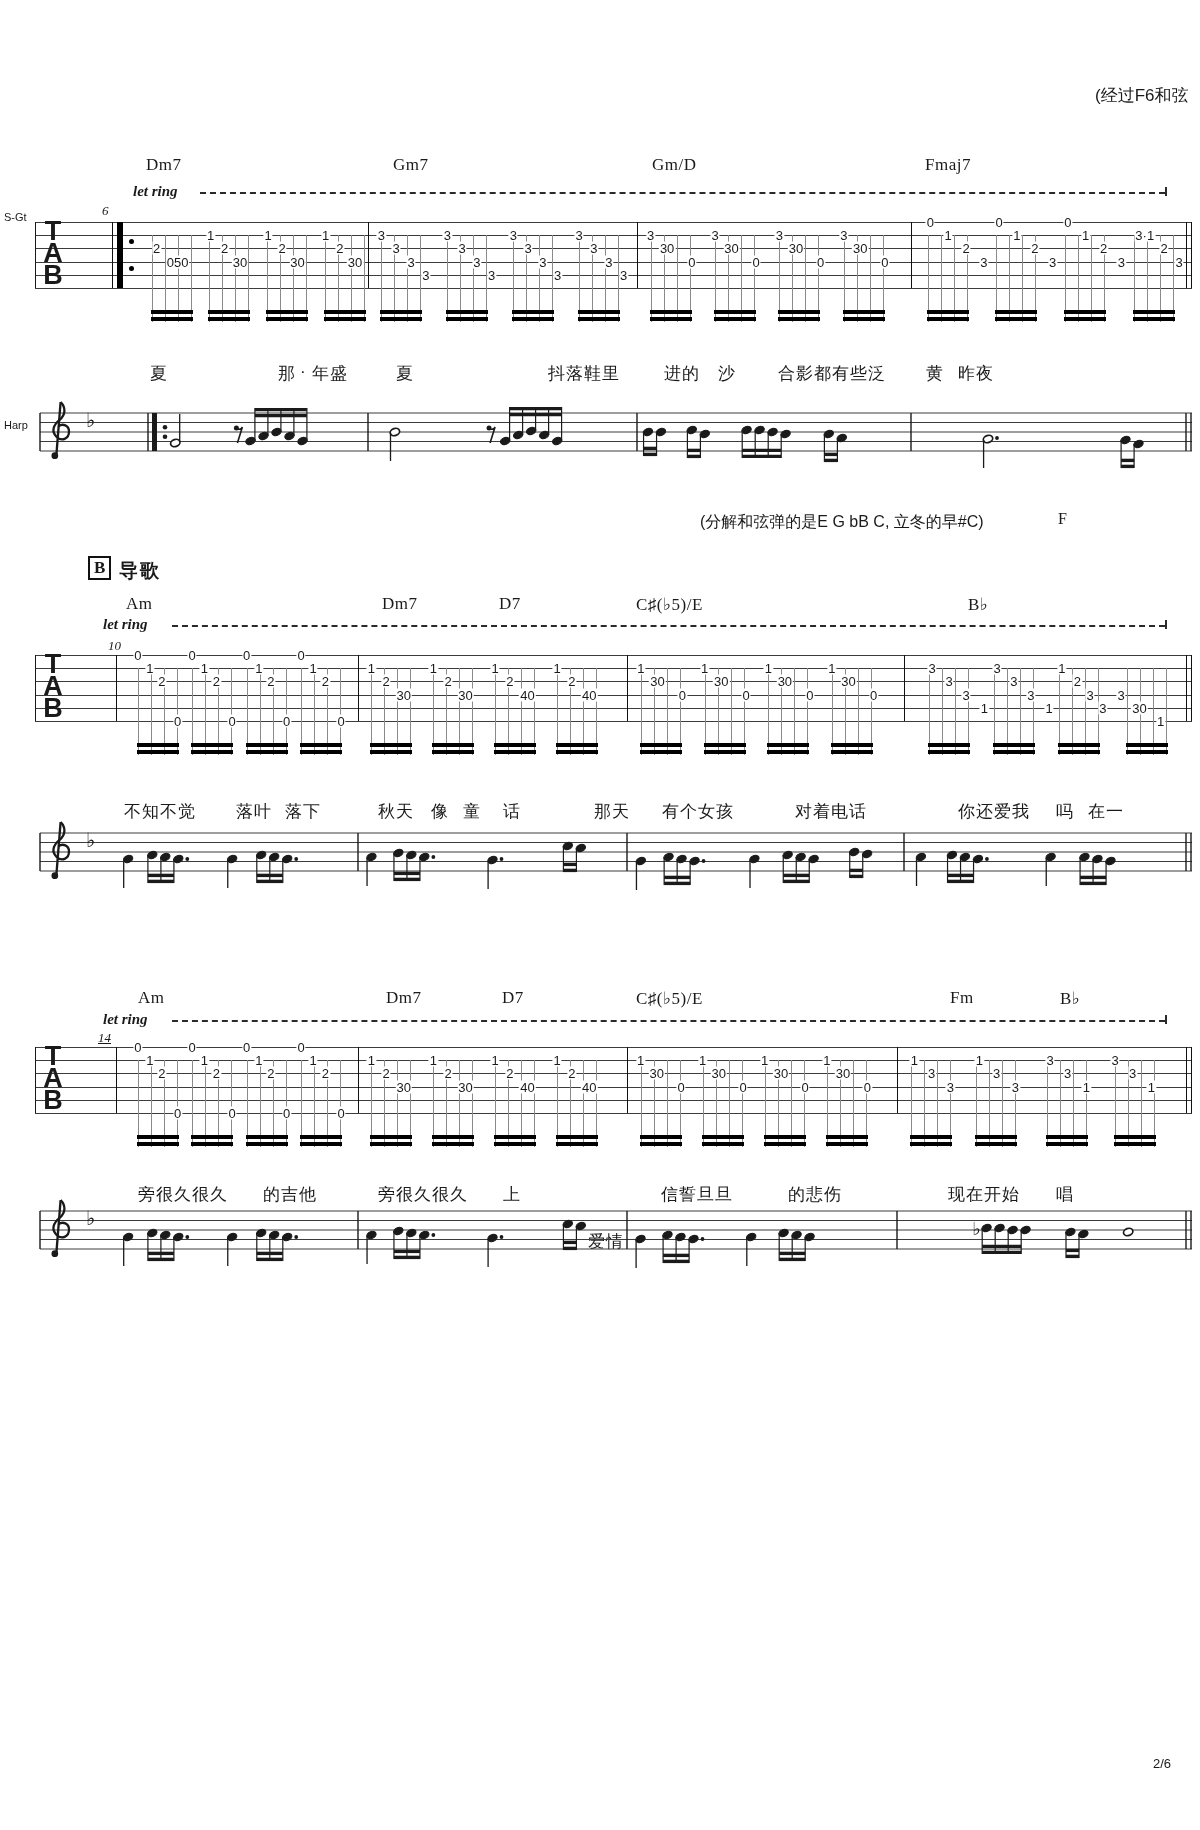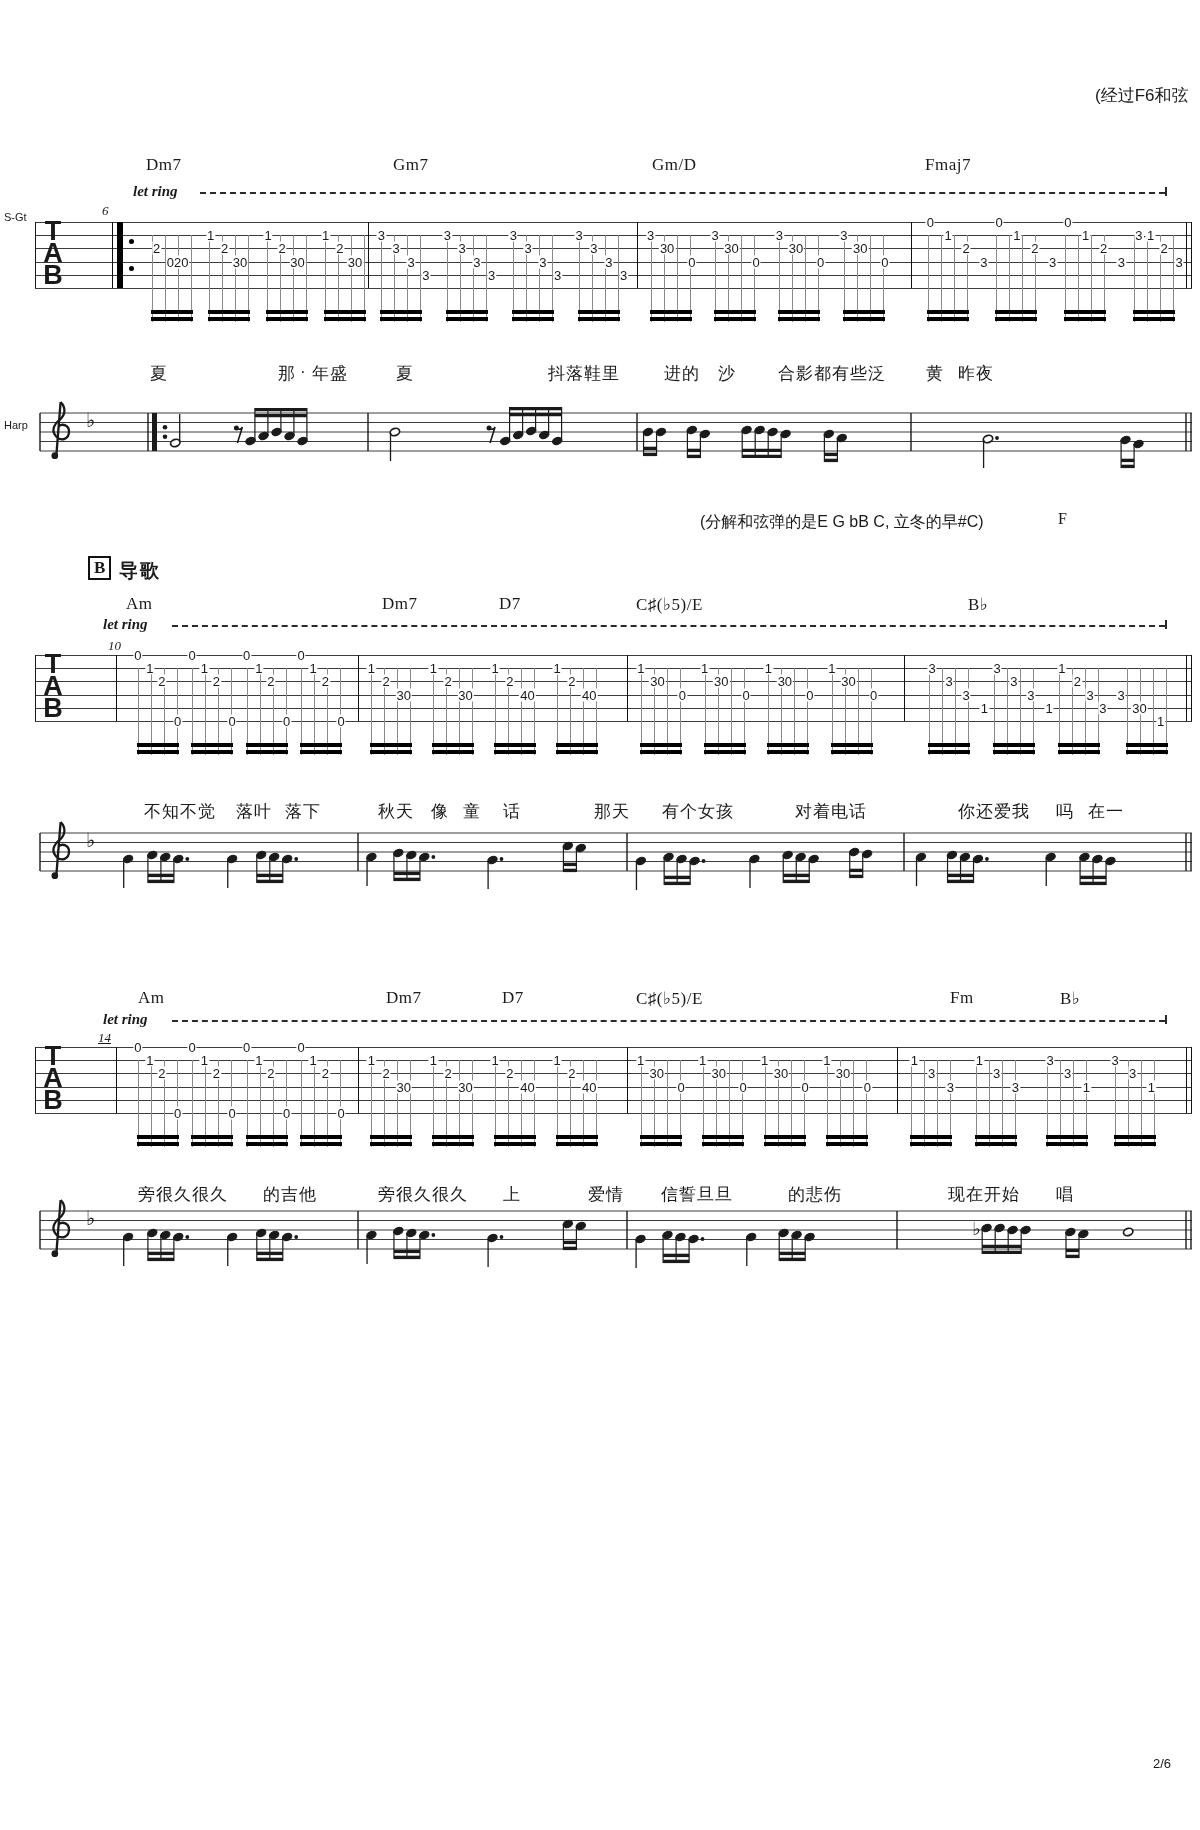--- a/index.html
+++ b/index.html
@@ -88,21 +88,21 @@
     <div class="abs stem" style="left: 305.95px; top: 235.2px; height: 86.8px;"></div>
     <div class="abs beam" style="left: 265.95px; top: 310px; width: 42px;"></div>
     <div class="abs beam" style="left: 265.95px; top: 317px; width: 42px;"></div>
     <div class="abs stem" style="left: 324.525px; top: 235.2px; height: 86.8px;"></div>
     <div class="abs stem" style="left: 337.525px; top: 235.2px; height: 86.8px;"></div>
     <div class="abs stem" style="left: 350.525px; top: 235.2px; height: 86.8px;"></div>
     <div class="abs stem" style="left: 363.525px; top: 235.2px; height: 86.8px;"></div>
     <div class="abs beam" style="left: 323.525px; top: 310px; width: 42px;"></div>
     <div class="abs beam" style="left: 323.525px; top: 317px; width: 42px;"></div>
     <div class="abs tabnum" style="left: 156.5px; top: 248.4px;">2</div>
-    <div class="abs tabnum" style="left: 177.65px; top: 261.6px;">020</div>
+    <div class="abs tabnum" style="left: 177.65px; top: 261.6px;">050</div>
     <div class="abs tabnum" style="left: 210.55px; top: 235.2px;">1</div>
     <div class="abs tabnum" style="left: 224.65px; top: 248.4px;">2</div>
     <div class="abs tabnum" style="left: 239.925px; top: 261.6px;">30</div>
     <div class="abs tabnum" style="left: 268.125px; top: 235.2px;">1</div>
     <div class="abs tabnum" style="left: 282.225px; top: 248.4px;">2</div>
     <div class="abs tabnum" style="left: 297.5px; top: 261.6px;">30</div>
     <div class="abs tabnum" style="left: 325.7px; top: 235.2px;">1</div>
     <div class="abs tabnum" style="left: 339.8px; top: 248.4px;">2</div>
     <div class="abs tabnum" style="left: 355.075px; top: 261.6px;">30</div>
     <div class="abs stem" style="left: 381.45px; top: 235.2px; height: 86.8px;"></div>
@@ -517,21 +517,21 @@
     <div class="abs tabnum" style="left: 1013.98px; top: 681.4px;">3</div>
     <div class="abs tabnum" style="left: 1030.9px; top: 694.6px;">3</div>
     <div class="abs tabnum" style="left: 1049.23px; top: 707.8px;">1</div>
     <div class="abs tabnum" style="left: 1061.92px; top: 668.2px;">1</div>
     <div class="abs tabnum" style="left: 1077.43px; top: 681.4px;">2</div>
     <div class="abs tabnum" style="left: 1090.12px; top: 694.6px;">3</div>
     <div class="abs tabnum" style="left: 1102.81px; top: 707.8px;">3</div>
     <div class="abs tabnum" style="left: 1121.14px; top: 694.6px;">3</div>
     <div class="abs tabnum" style="left: 1139.47px; top: 707.8px;">30</div>
     <div class="abs tabnum" style="left: 1160.62px; top: 721px;">1</div>
-    <div class="abs lyric" style="left: 144px; top: 800px;">不知不觉</div>
+    <div class="abs lyric" style="left: 124px; top: 800px;">不知不觉</div>
     <div class="abs lyric" style="left: 236px; top: 800px;">落叶</div>
     <div class="abs lyric" style="left: 285px; top: 800px;">落下</div>
     <div class="abs lyric" style="left: 378px; top: 800px;">秋天</div>
     <div class="abs lyric" style="left: 431px; top: 800px;">像</div>
     <div class="abs lyric" style="left: 463px; top: 800px;">童</div>
     <div class="abs lyric" style="left: 503px; top: 800px;">话</div>
     <div class="abs lyric" style="left: 594px; top: 800px;">那天</div>
     <div class="abs lyric" style="left: 662px; top: 800px;">有个女孩</div>
     <div class="abs lyric" style="left: 795px; top: 800px;">对着电话</div>
     <div class="abs lyric" style="left: 958px; top: 800px;">你还爱我</div>
@@ -851,21 +851,21 @@
     <div class="abs tabnum" style="left: 1050.17px; top: 1060.2px;">3</div>
     <div class="abs tabnum" style="left: 1067.51px; top: 1073.4px;">3</div>
     <div class="abs tabnum" style="left: 1086.3px; top: 1086.6px;">1</div>
     <div class="abs tabnum" style="left: 1115.19px; top: 1060.2px;">3</div>
     <div class="abs tabnum" style="left: 1132.54px; top: 1073.4px;">3</div>
     <div class="abs tabnum" style="left: 1151.32px; top: 1086.6px;">1</div>
     <div class="abs lyric" style="left: 138px; top: 1183px;">旁很久很久</div>
     <div class="abs lyric" style="left: 263px; top: 1183px;">的吉他</div>
     <div class="abs lyric" style="left: 378px; top: 1183px;">旁很久很久</div>
     <div class="abs lyric" style="left: 503px; top: 1183px;">上</div>
-    <div class="abs lyric" style="left: 588px; top: 1183px;">爱情</div>
+    <div class="abs lyric" style="left: 588px; top: 1230px;">爱情</div>
     <div class="abs lyric" style="left: 661px; top: 1183px;">信誓旦旦</div>
     <div class="abs lyric" style="left: 788px; top: 1183px;">的悲伤</div>
     <div class="abs lyric" style="left: 948px; top: 1183px;">现在开始</div>
     <div class="abs lyric" style="left: 1056px; top: 1183px;">唱</div>
     <svg width="1200" height="130" style="left: 0px; top: 1177px;">
       <line x1="40" y1="34" x2="1192" y2="34" stroke="#3c3c3c" stroke-width="1"></line>
       <line x1="40" y1="43.5" x2="1192" y2="43.5" stroke="#3c3c3c" stroke-width="1"></line>
       <line x1="40" y1="53" x2="1192" y2="53" stroke="#3c3c3c" stroke-width="1"></line>
       <line x1="40" y1="62.5" x2="1192" y2="62.5" stroke="#3c3c3c" stroke-width="1"></line>
       <line x1="40" y1="72" x2="1192" y2="72" stroke="#3c3c3c" stroke-width="1"></line>

